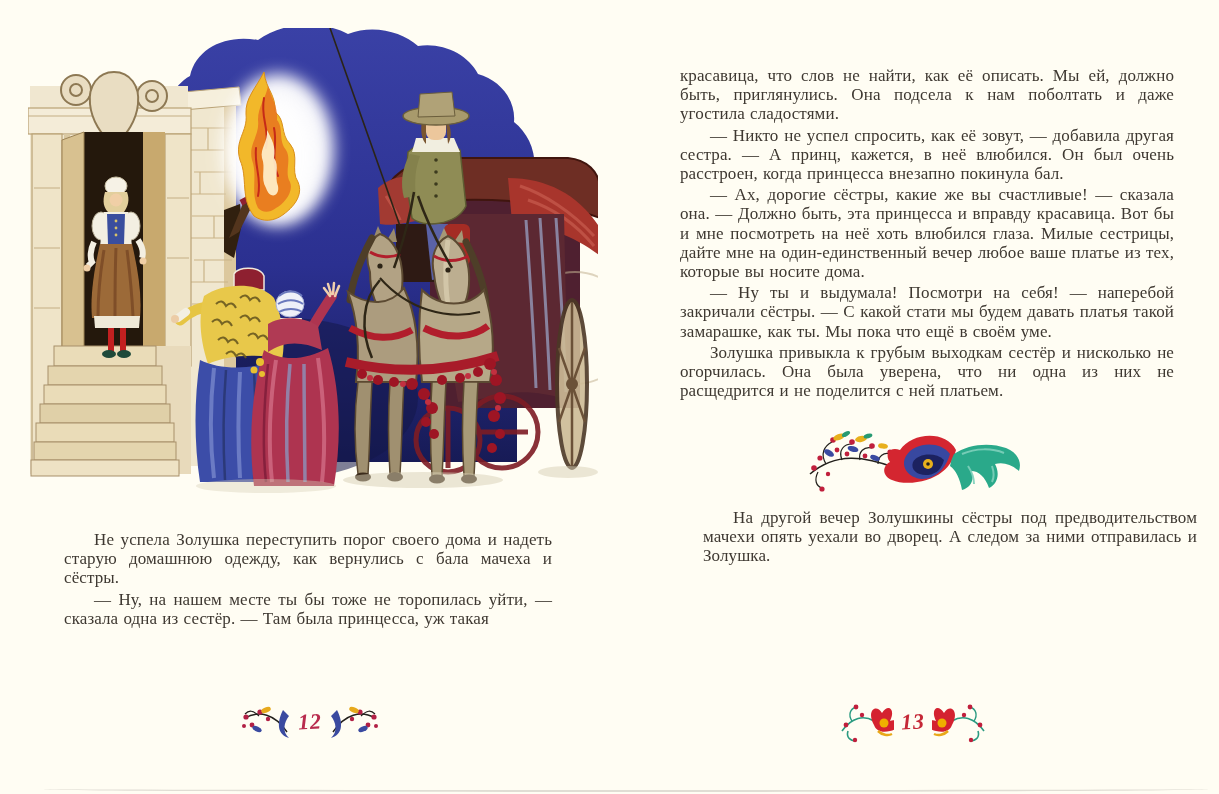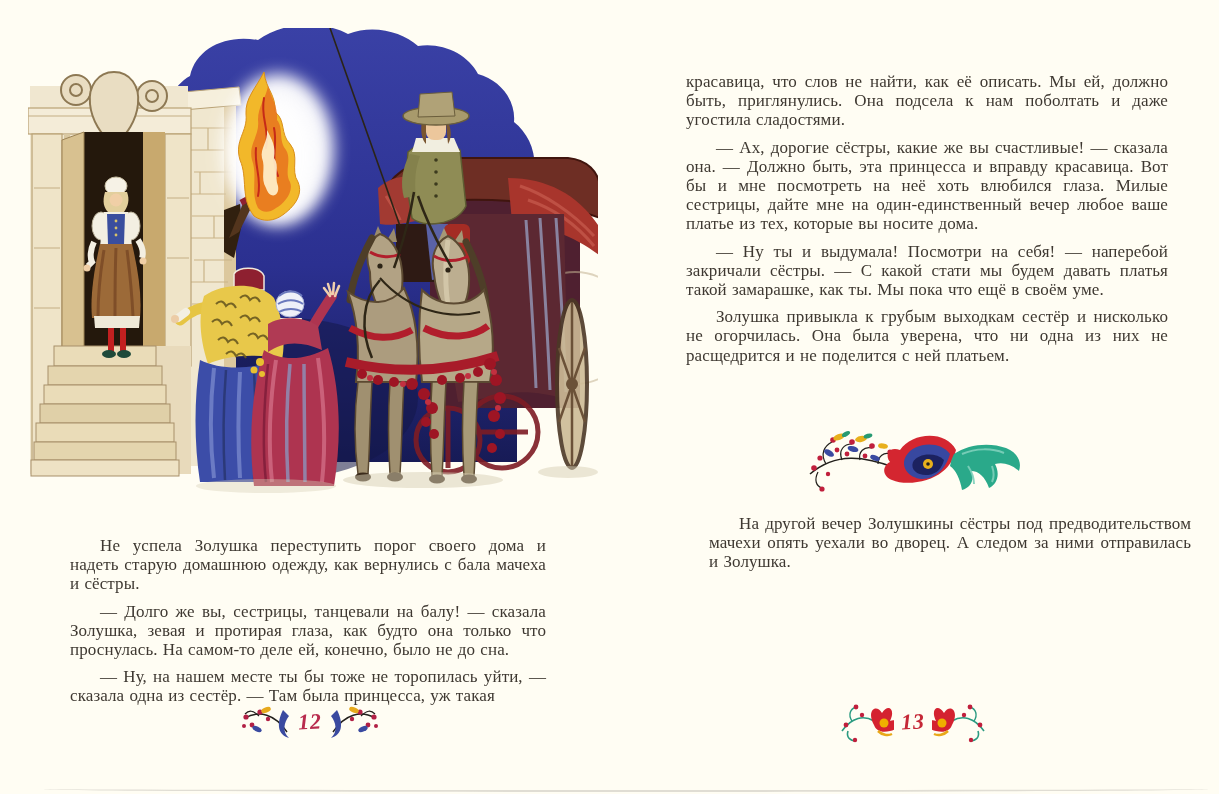--- a/index.html
+++ b/index.html
@@ -13,21 +13,21 @@
   .spread { position:absolute; inset:0; }
   .illustration { position:absolute; left:28px; top:28px; }
   .text-block {
     position:absolute;
     color:#3e3831;
     font-size:17px;
     line-height:19.2px;
     text-align:justify;
     letter-spacing:0.1px;
   }
-  .text-block p { margin:8px; text-indent:30px; word-spacing:0.05em; }
+  .text-block p { margin:2px; text-indent:30px; word-spacing:0.05em; }
   .text-block p.no-indent { text-indent:0; }
   .left-text  { left:62px;  top:528px; width:492px; }
   .right-text-top    { left:678px; top:64px;  width:498px; }
   .right-text-bottom { left:701px; top:506px; width:498px; }
   .divider-wrap { position:absolute; left:806px; top:426px; width:220px; height:76px; }
   .footer {
     position:absolute; top:700px; height:44px; width:170px;
     display:flex; align-items:center; justify-content:center; gap:5px;
   }
   .footer-left  { left:225px; }
@@ -378,21 +378,20 @@
 
       <g fill="#d8cfb6">
         <ellipse cx="395" cy="452" rx="80" ry="8" opacity="0.5"></ellipse>
         <ellipse cx="238" cy="458" rx="70" ry="7" opacity="0.4"></ellipse>
         <ellipse cx="540" cy="444" rx="30" ry="6" opacity="0.5"></ellipse>
       </g>
     </svg>
 
     <div class="text-block left-text">
       <p>Не успела Золушка переступить порог своего дома и надеть старую домашнюю одежду, как вернулись с бала мачеха и сёстры.</p>
-      <p>— Долго же вы, сестрицы, танцевали на балу! — сказала Золушка, зевая и протирая глаза, как будто она только что проснулась. На самом-то деле ей, конечно, было не до сна.</p>
       <p>— Ну, на нашем месте ты бы тоже не торопилась уйти, — сказала одна из сестёр. — Там была принцесса, уж такая</p>
     </div>
 
     <div class="footer footer-left">
       <svg width="52" height="40" viewBox="0 0 52 40">
         <path d="M48,30 C36,12 20,8 6,16" fill="none" stroke="#23201c" stroke-width="1.4"></path>
         <path d="M20,14 C14,8 10,8 6,12" fill="none" stroke="#23201c" stroke-width="1.2"></path>
         <g fill="#b22045">
             <circle cx="7" cy="15" r="2.6"></circle>
             <circle cx="13" cy="23" r="2.4"></circle>
@@ -421,20 +420,21 @@
           <path d="M44,8 C37,22 39,33 50,36 C43,30 45,20 50,14 Z" fill="#3a4aa0"></path>
         </g>
       </svg>
     </div>
   </div>
 
   <div>
 
     <div class="text-block right-text-top">
       <p class="no-indent">красавица, что слов не найти, как её описать. Мы ей, должно быть, приглянулись. Она подсела к нам поболтать и даже угостила сладостями.</p>
+      <p>— Никто не успел спросить, как её зовут, — добавила другая сестра. — А принц, кажется, в неё влюбился. Он был очень расстроен, когда принцесса внезапно покинула бал.</p>
       <p>— Ах, дорогие сёстры, какие же вы счастливые! — сказала она. — Должно быть, эта принцесса и вправду красавица. Вот бы и мне посмотреть на неё хоть влюбился глаза. Милые сестрицы, дайте мне на один-единственный вечер любое ваше платье из тех, которые вы носите дома.</p>
       <p>— Ну ты и выдумала! Посмотри на себя! — наперебой закричали сёстры. — С какой стати мы будем давать платья такой замарашке, как ты. Мы пока что ещё в своём уме.</p>
       <p>Золушка привыкла к грубым выходкам сестёр и нисколько не огорчилась. Она была уверена, что ни одна из них не расщедрится и не поделится с ней платьем.</p>
     </div>
 
     <div class="divider-wrap">
       <svg width="220" height="76" viewBox="0 0 220 76">
 
         <path d="M4,48 C30,26 58,30 90,42" fill="none" stroke="#23201c" stroke-width="1.6"></path>
         <g fill="none" stroke="#23201c" stroke-width="1.2">

